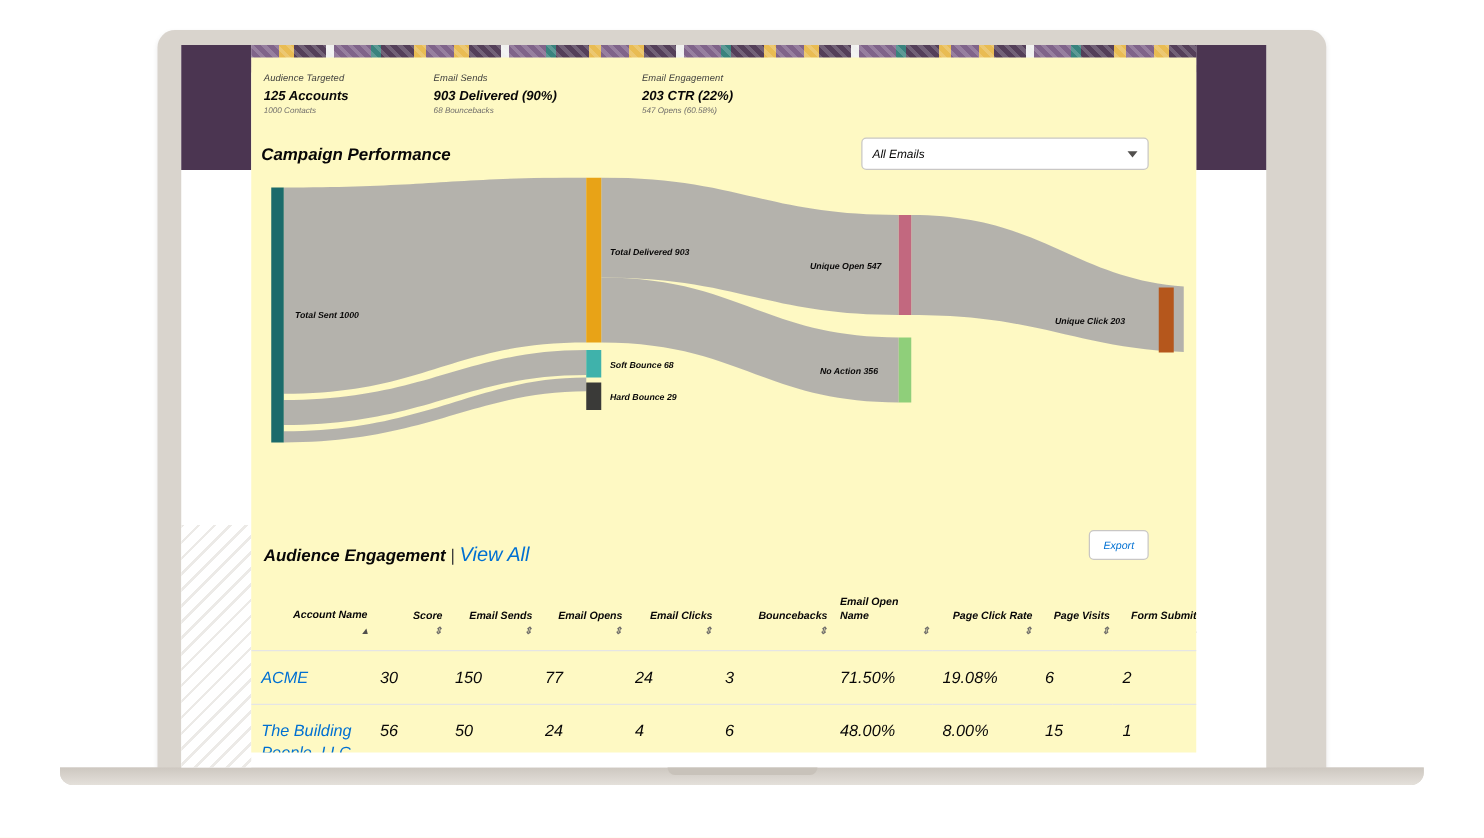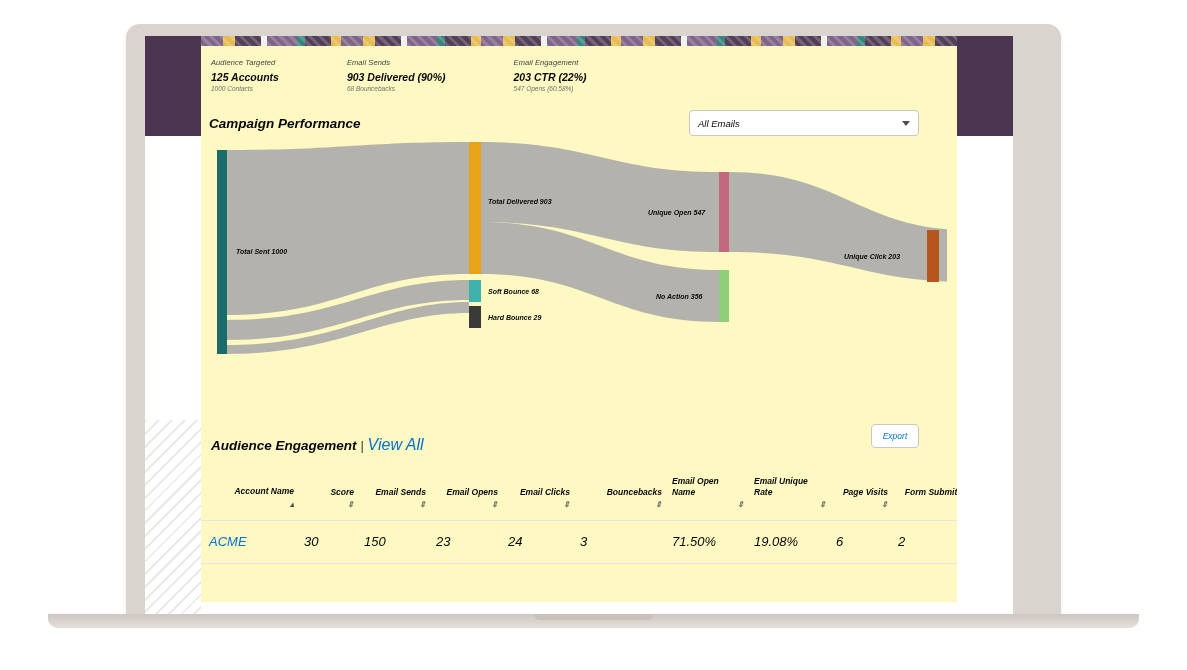--- a/index.html
+++ b/index.html
@@ -398,21 +398,21 @@
             </div>
           </th>
           <th>
             <div class="th-inner">
               <span>Email Open Name</span>
               <span class="sorticon">⇕</span>
             </div>
           </th>
           <th>
             <div class="th-inner">
-              <span>Email Unique Rate</span>
+              <span>Page Click Rate</span>
               <span class="sorticon">⇕</span>
             </div>
           </th>
           <th>
             <div class="th-inner">
               <span>Page Visits</span>
               <span class="sorticon">⇕</span>
             </div>
           </th>
           <th>
@@ -423,25 +423,39 @@
           </th>
         </tr>
       </thead>
       <tbody>
         <tr>
           <td class="link">
             <a href="#">ACME</a>
           </td>
           <td>30</td>
           <td>150</td>
-          <td>23</td>
+          <td>77</td>
           <td>24</td>
           <td>3</td>
           <td>71.50%</td>
           <td>19.08%</td>
           <td>6</td>
           <td>2</td>
         </tr>
+        <tr>
+          <td class="link">
+            <a href="#">The Building People, LLC</a>
+          </td>
+          <td>56</td>
+          <td>50</td>
+          <td>24</td>
+          <td>4</td>
+          <td>6</td>
+          <td>48.00%</td>
+          <td>8.00%</td>
+          <td>15</td>
+          <td>1</td>
+        </tr>
       </tbody>
     </table>
 
   </div>
 </div>
 
 </body></html>

